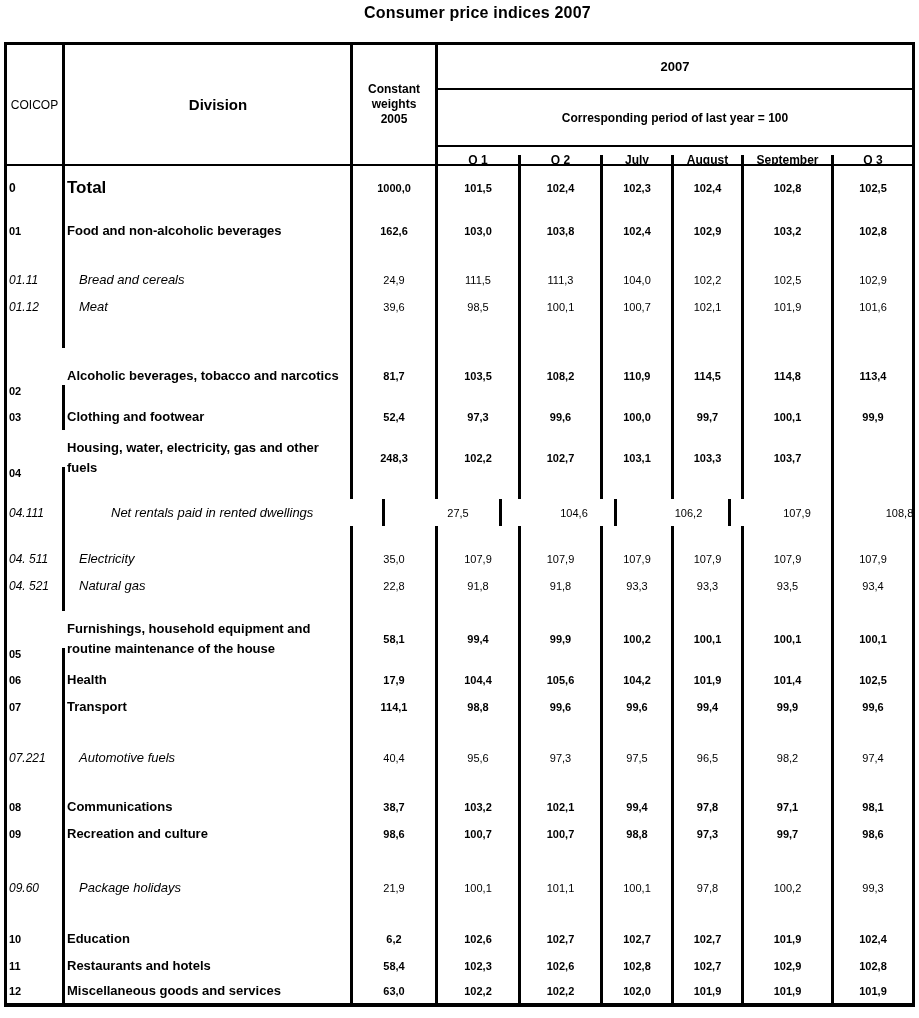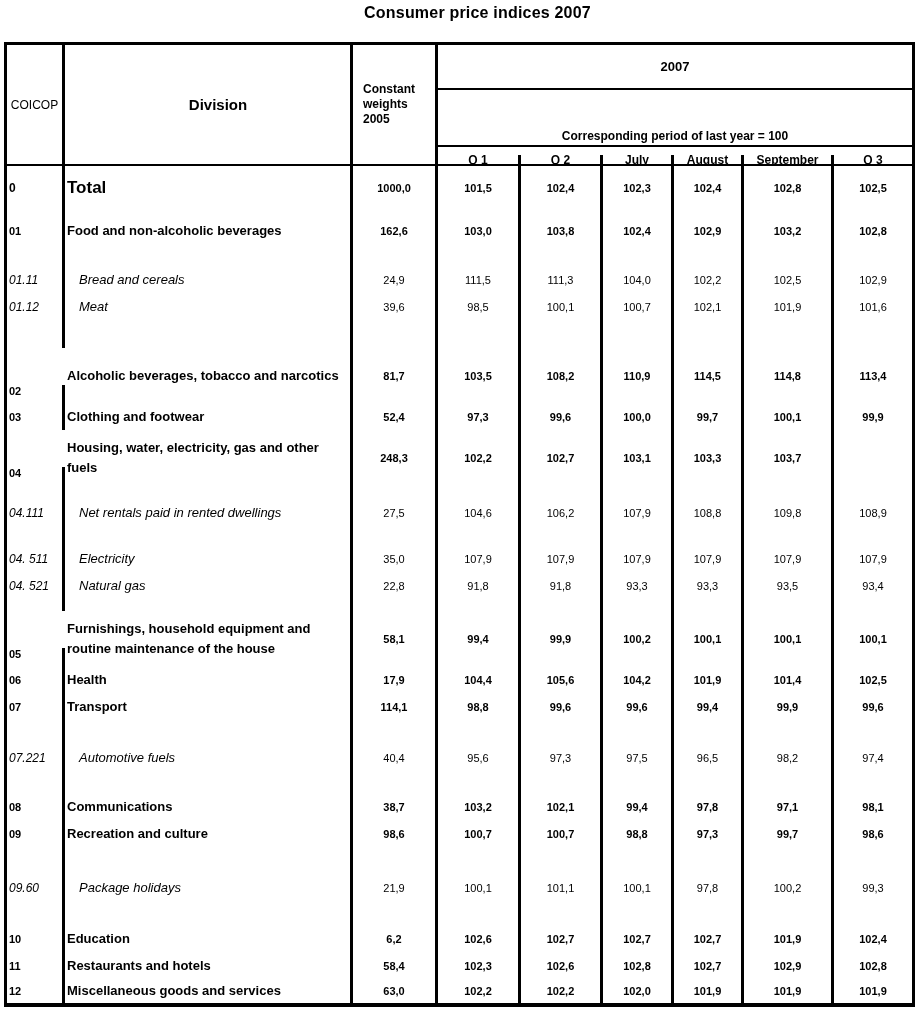--- a/index.html
+++ b/index.html
@@ -16,25 +16,25 @@
 
   .cell { box-sizing:border-box; border-right:3px solid #000; display:flex;
           align-items:center; justify-content:center; overflow:hidden; }
   .cell.last { border-right:none; }
 
   
   .thead { grid-template-rows:45px 57px 17px; border-bottom:2px solid #000; }
   .h-coicop { grid-row:1/4; grid-column:1; font-size:12px; text-align:center; }
   .h-division { grid-row:1/4; grid-column:2; font-size:15px; font-weight:bold;padding-left:21px; }
   .h-weights { grid-row:1/4; grid-column:3; font-size:12px; font-weight:bold;
-               line-height:15px; padding:0 10px; }
+               text-align:center; line-height:15px; padding:0 10px; }
   .h-year { grid-row:1; grid-column:4/10; border-right:none; border-bottom:2px solid #000;
             font-size:13px; font-weight:bold; }
   .h-period { grid-row:2; grid-column:4/10; border-right:none; border-bottom:2px solid #000;
-              font-size:12px; font-weight:bold; align-items:flex-end; padding-bottom:2px; }
+              font-size:12px; font-weight:bold; align-items:flex-end; padding-bottom:20px; }
   .h-q { grid-row:3; font-size:12px; font-weight:bold;margin-top:8px; }
 
   
   .brow .cell { border-right:3px solid #000; }
   .brow .cell.last { border-right:none; }
   .c-code { justify-content:flex-start; padding-left:2px; }
   .c-name { justify-content:flex-start; text-align:left; padding-left:2px; line-height:20px; }
   .c-num  { font-size:11px; }
 
   .s-total  .c-name { font-size:17px; font-weight:bold; line-height:18px; }
@@ -177,21 +177,21 @@
           <div class="cell "></div>
           <div class="cell "></div>
           <div class="cell "></div>
           <div class="cell "></div>
           <div class="cell "></div>
           <div class="cell "></div>
           <div class="cell "></div>
           <div class="cell "></div>
           <div class="cell  last"></div>
         </div>
-        <div class="grid brow s-italic" style="height: 27px;">
+        <div class="grid brow s-italic" style="height: 27px; gap: 32px;">
           <div class="cell c-code">04.111</div>
           <div class="cell c-name">Net rentals paid in rented dwellings</div>
           <div class="cell c-num">27,5</div>
           <div class="cell c-num">104,6</div>
           <div class="cell c-num">106,2</div>
           <div class="cell c-num">107,9</div>
           <div class="cell c-num">108,8</div>
           <div class="cell c-num">109,8</div>
           <div class="cell c-num last">108,9</div>
         </div>

